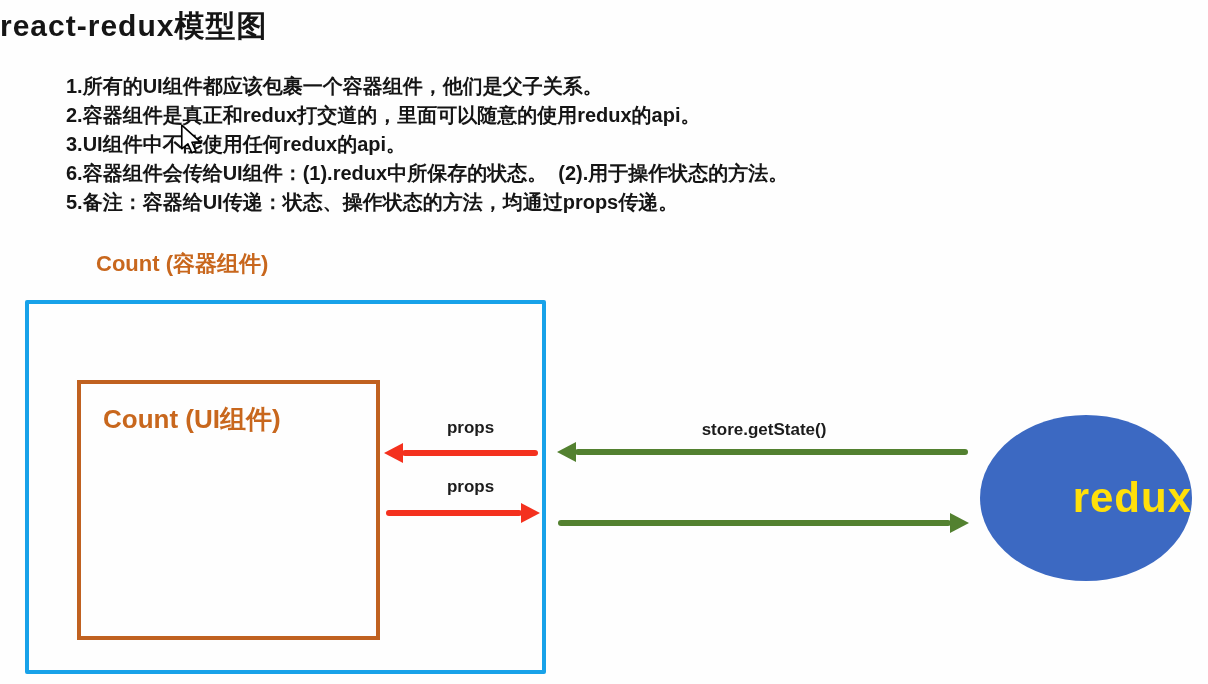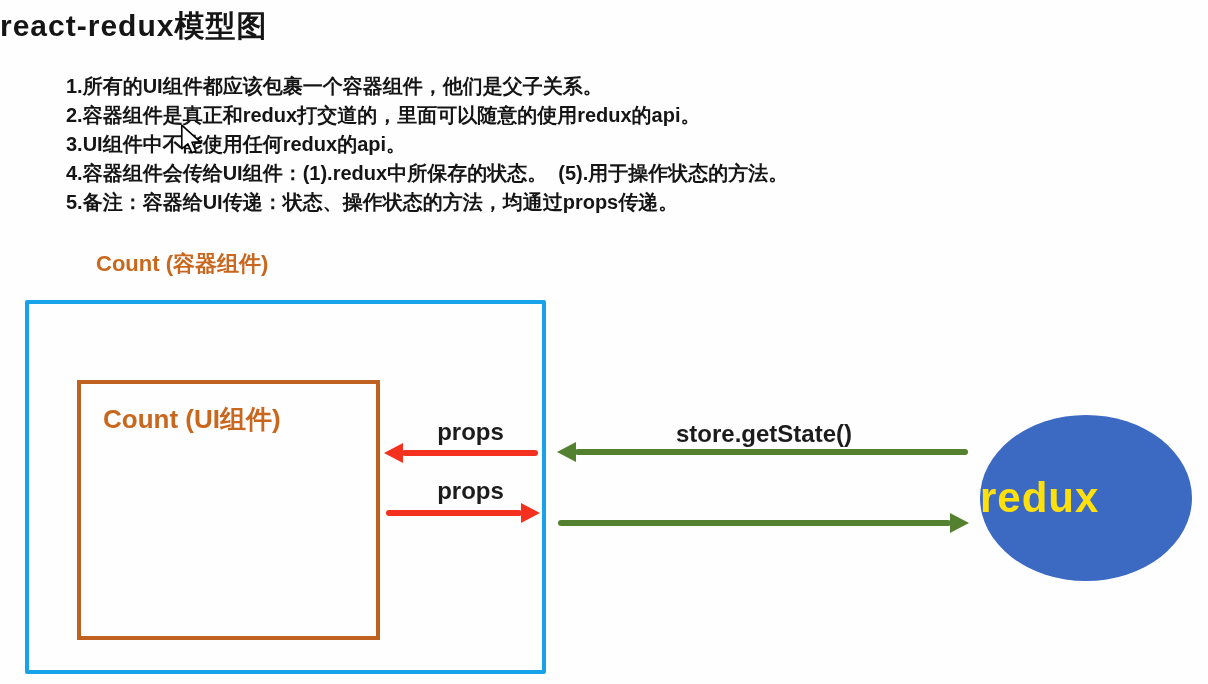--- a/index.html
+++ b/index.html
@@ -34,43 +34,43 @@
   .arrow{position:absolute;}
   .shaft{position:absolute;border-radius:3px;}
   .shaft.red{background:var(--arrow-red,#f4311e);}
   .shaft.green{background:var(--arrow-green,#538130);}
   .head{position:absolute;width:0;height:0;}
   .head.left.red{border-top:10px solid transparent;border-bottom:10px solid transparent;border-right:19px solid var(--arrow-red,#f4311e);}
   .head.right.red{border-top:10px solid transparent;border-bottom:10px solid transparent;border-left:19px solid var(--arrow-red,#f4311e);}
   .head.left.green{border-top:10px solid transparent;border-bottom:10px solid transparent;border-right:19px solid var(--arrow-green,#538130);}
   .head.right.green{border-top:10px solid transparent;border-bottom:10px solid transparent;border-left:19px solid var(--arrow-green,#538130);}
   .arrow-label{
-    position:absolute;text-align:center;font-size:24px;font-weight:700;color:#1c1c1c;white-space:nowrap;
+    position:absolute;text-align:center;font-size:17px;font-weight:700;color:#1c1c1c;white-space:nowrap;
   }
   .redux-node{
     position:absolute;left:980px;top:415px;width:212px;height:166px;border-radius:50%;
-    background:var(--redux-fill-blue,#3c69c2);display:flex;align-items:center;justify-content:flex-start;
+    background:var(--redux-fill-blue,#3c69c2);display:flex;align-items:center;justify-content:flex-end;
   }
   .redux-text{
     font-size:42px;font-weight:700;color:var(--redux-text-yellow,#ffe00a);letter-spacing:1px;
   }
   .cursor{position:absolute;left:180px;top:124px;}
 </style>
 </head>
 <body>
 
 <div class="stage">
 
   <div class="title">react-redux模型图</div>
 
   <div class="notes">
     <div class="note-line">1.所有的UI组件都应该包裹一个容器组件，他们是父子关系。</div>
     <div class="note-line">2.容器组件是真正和redux打交道的，里面可以随意的使用redux的api。</div>
     <div class="note-line">3.UI组件中不能使用任何redux的api。</div>
-    <div class="note-line">4.容器组件会传给UI组件：(1).redux中所保存的状态。  (5).用于操作状态的方法。</div>
+    <div class="note-line">6.容器组件会传给UI组件：(1).redux中所保存的状态。  (2).用于操作状态的方法。</div>
     <div class="note-line">5.备注：容器给UI传递：状态、操作状态的方法，均通过props传递。</div>
   </div>
 
   <div class="container-label">Count (容器组件)</div>
 
   <div class="container-box">
     <div class="ui-box">
       <div class="ui-label">Count (UI组件)</div>
     </div>
   </div>

